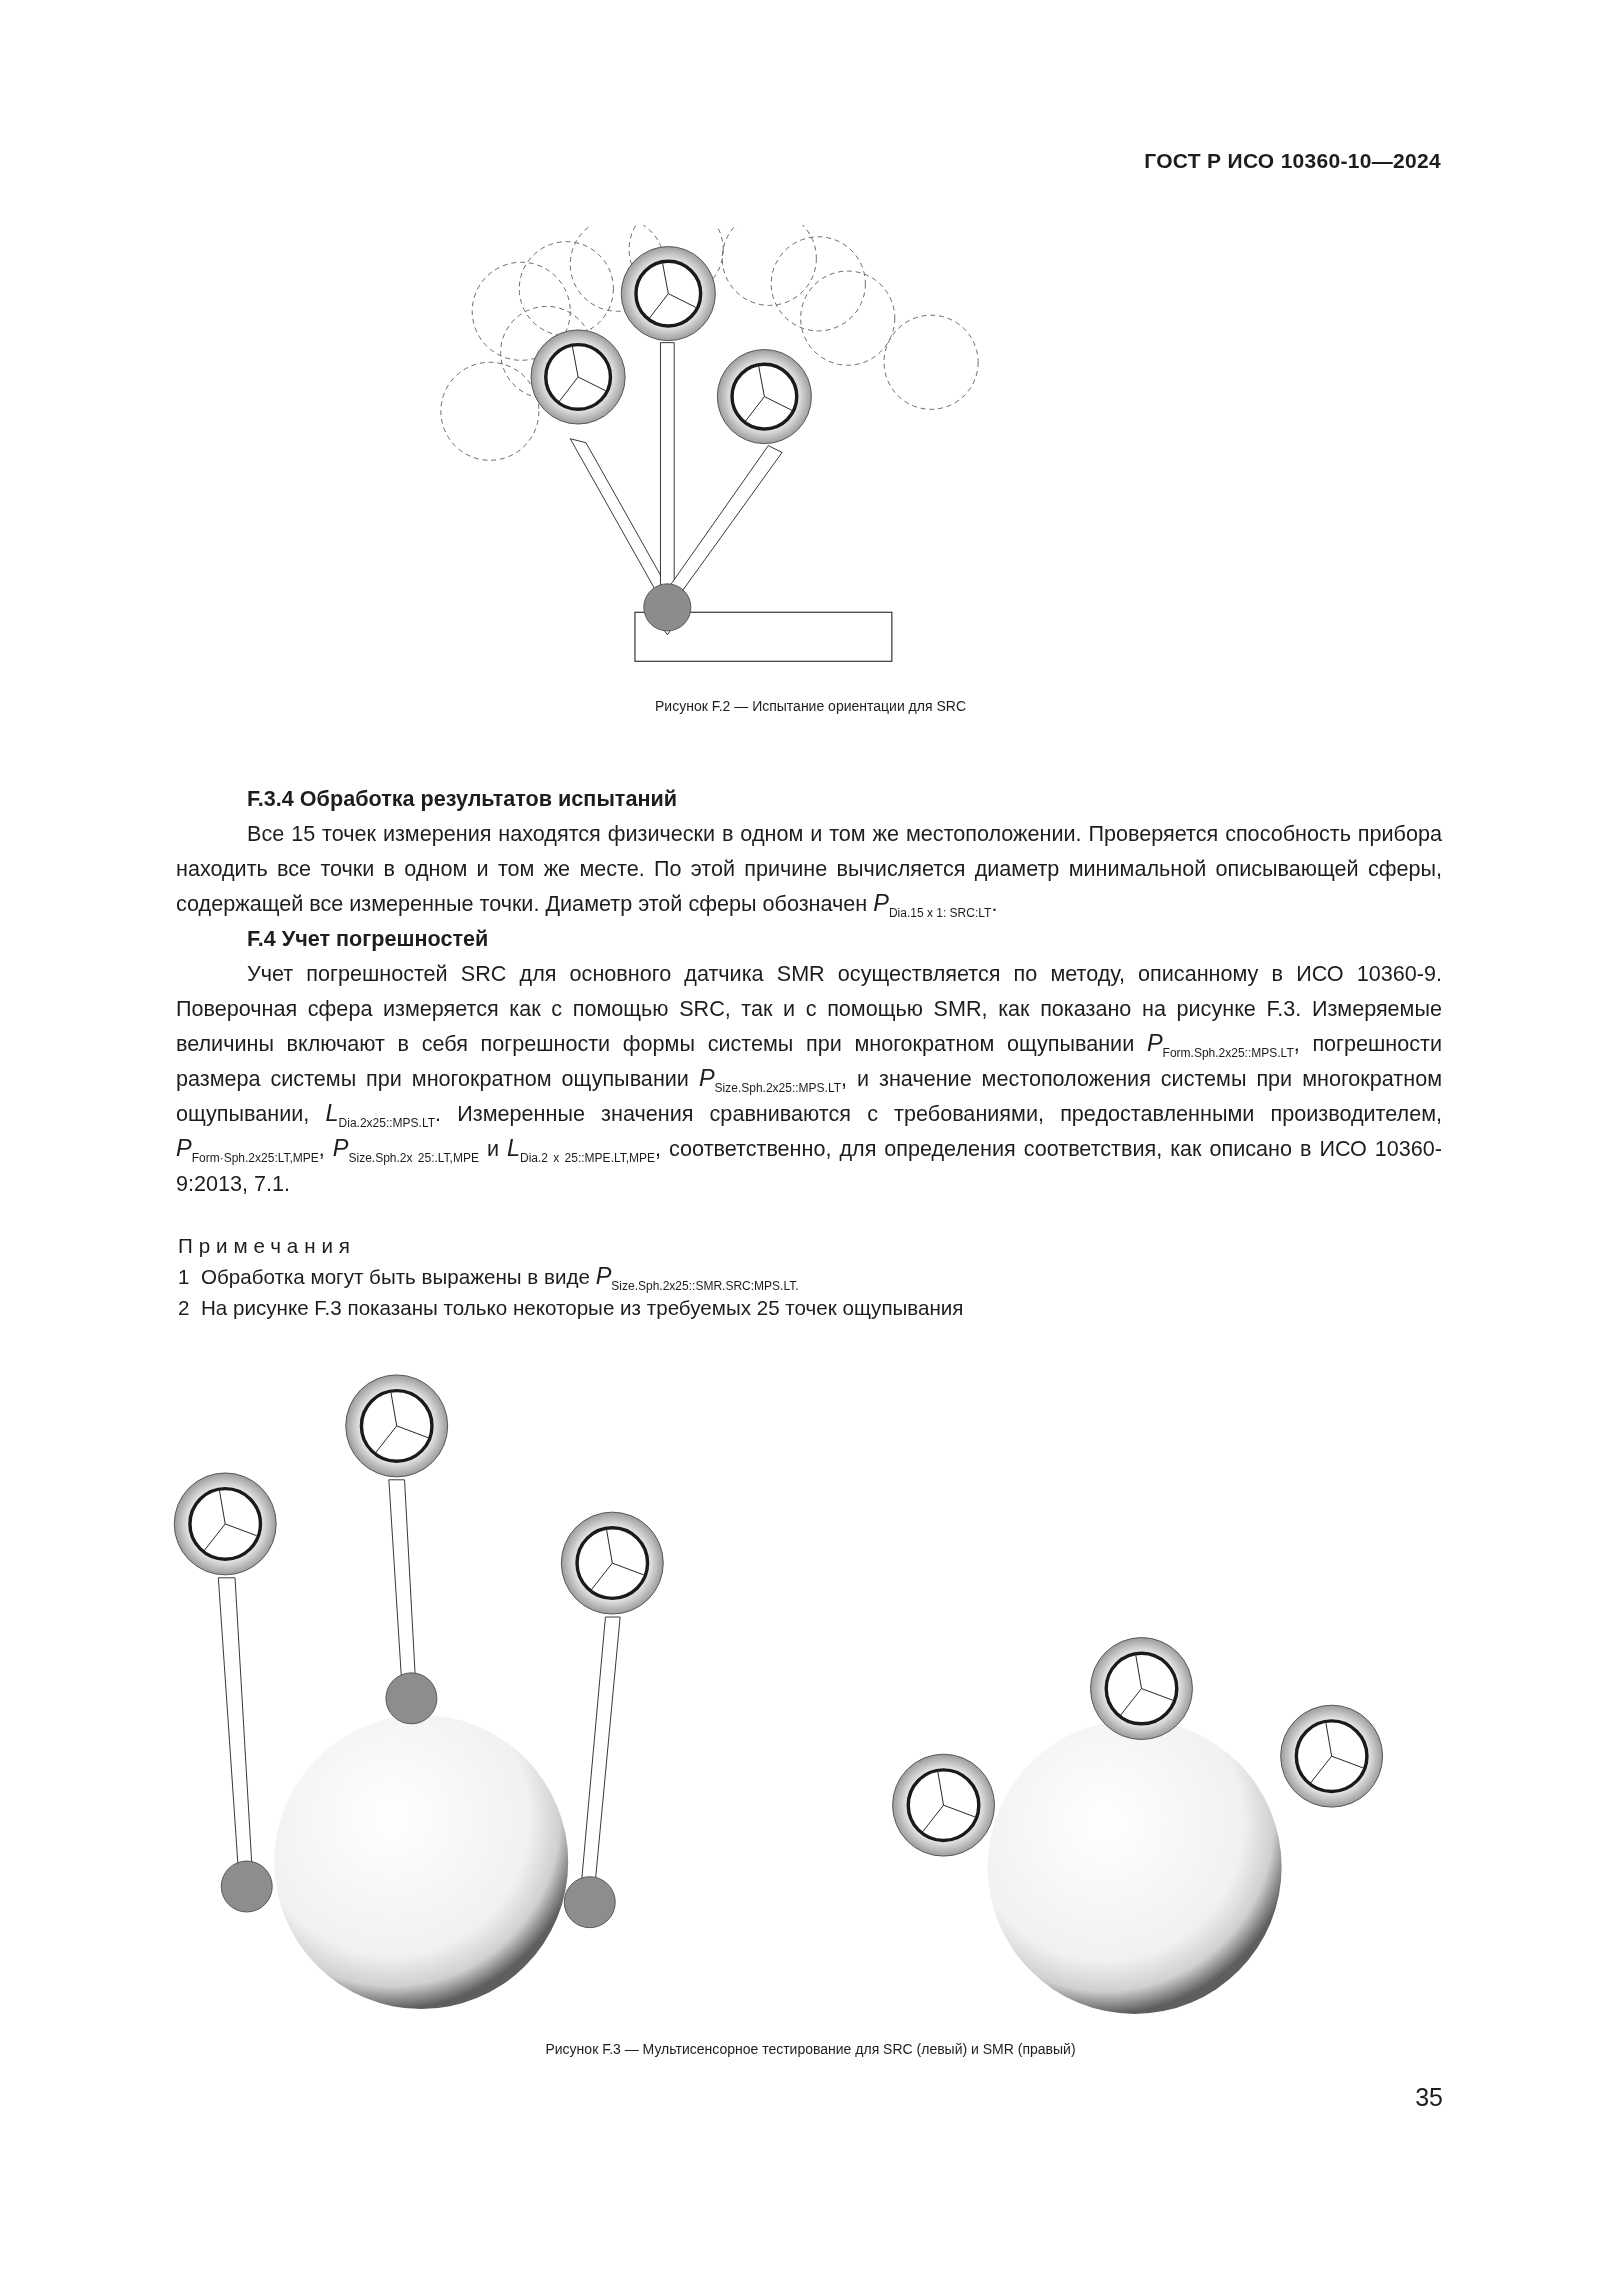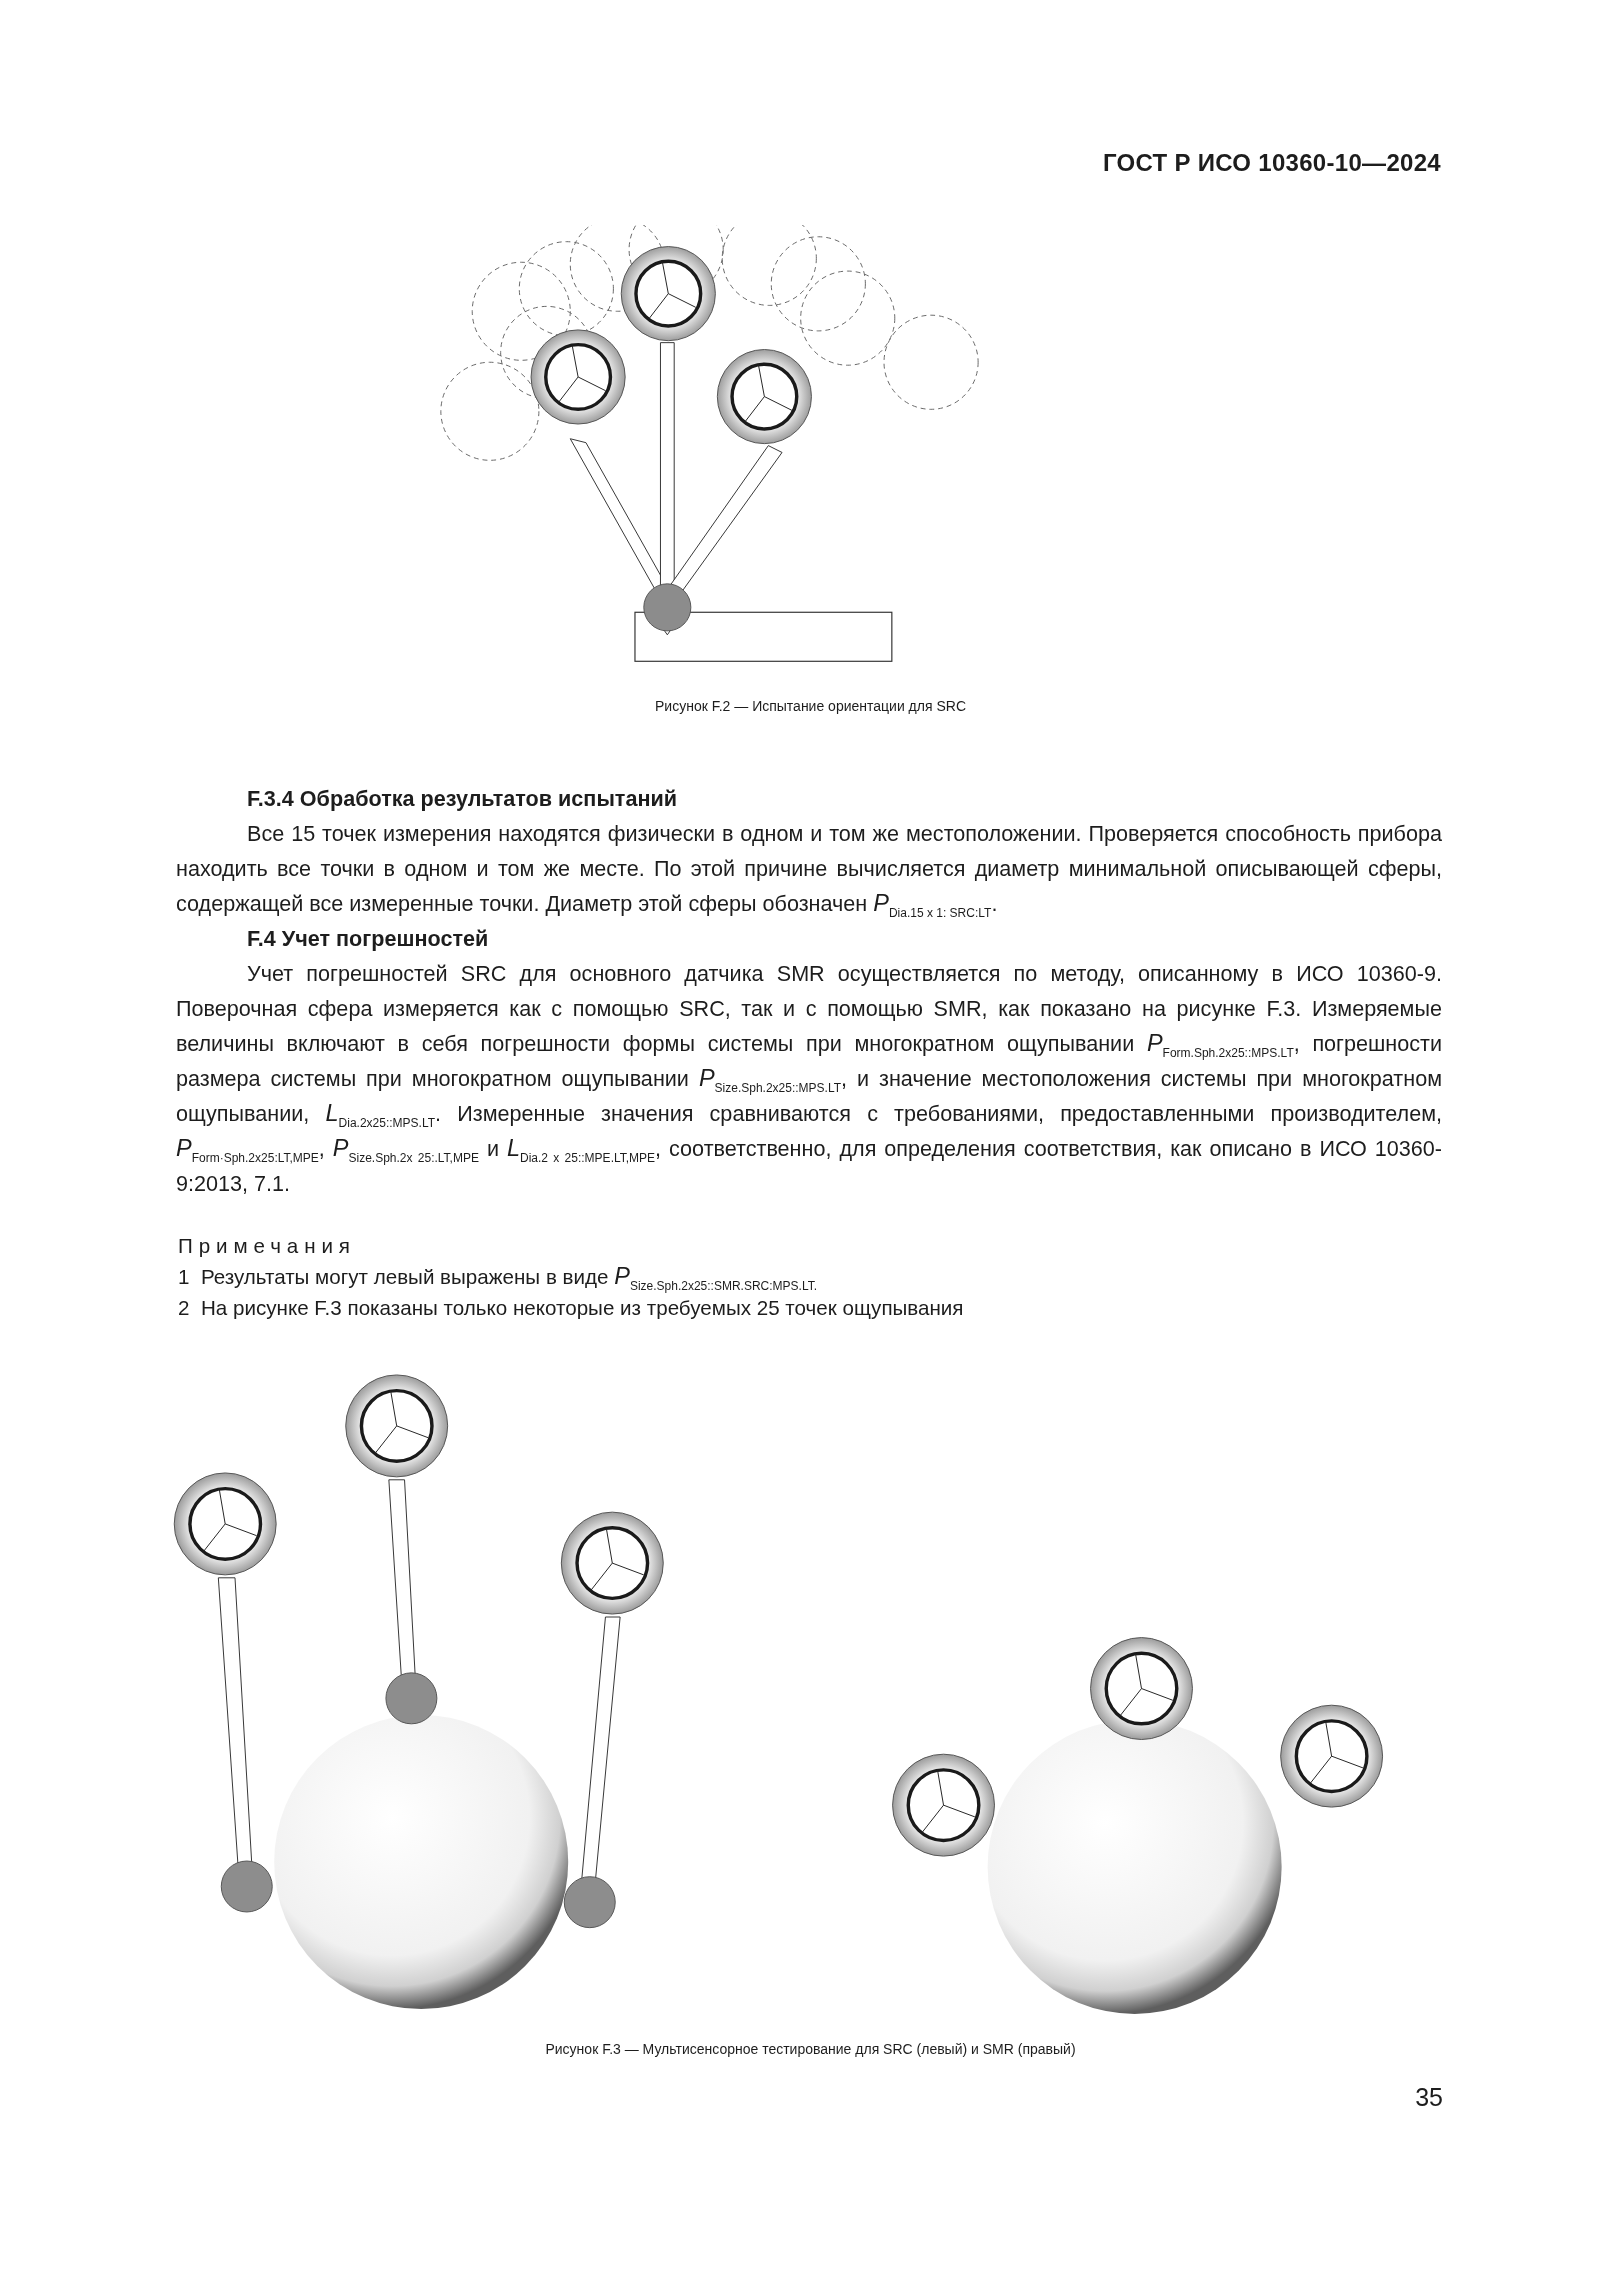--- a/index.html
+++ b/index.html
@@ -1,20 +1,20 @@
 <!DOCTYPE html>
 <html><head>
 <meta charset="utf-8">
 <style>
   html, body { margin:0; padding:0; background:#ffffff; }
   body { width:1621px; height:2293px; position:relative; overflow:hidden;
          font-family:"Liberation Sans", sans-serif; color:#1d1d1d; }
   .abs { position:absolute; }
   .doc-header { left:0; width:1441px; top:149px; text-align:right;
-                font-weight:bold; font-size:24px; letter-spacing:0.3px; }
+                font-weight:bold; font-size:21px; letter-spacing:0.3px; }
   .caption { left:0; width:1621px; text-align:center; font-size:14px; }
   .text-block { left:176px; width:1266px; font-size:21.6px; line-height:35px; }
   .para { text-align:justify; text-indent:71px; margin:0; }
   .h-line { padding-left:71px; font-weight:bold; }
   .sym { font-style:italic; font-size:23.5px; }
   sub { font-size:12px; vertical-align:-5.9px; line-height:0; font-style:normal; }
   .notes { left:178px; width:1264px; font-size:20.6px; line-height:31px; }
   .notes-title { letter-spacing:5.9px; }
   .page-num { left:1392px; width:51px; text-align:right; top:2083px; font-size:25px; }
   svg { position:absolute; }
@@ -88,21 +88,21 @@
 
 <div class="abs text-block" style="top:781px;">
   <div class="h-line">F.3.4  Обработка результатов испытаний</div>
   <p class="para"><span>Все 15 точек измерения находятся физически в одном и том же местоположении. Проверяется способность прибора находить все точки в одном и том же месте. По этой причине вычисляется диаметр минимальной описывающей сферы, содержащей все измеренные точки. Диаметр этой сферы обозначен </span><span class="sym"><span>P</span><sub>Dia.15 x 1: SRC:LT</sub></span><span>.</span></p>
   <div class="h-line">F.4  Учет погрешностей</div>
   <p class="para"><span>Учет погрешностей SRC для основного датчика SMR осуществляется по методу, описанному в ИСО 10360-9. Поверочная сфера измеряется как с помощью SRC, так и с помощью SMR, как показано на рисунке F.3. Измеряемые величины включают в себя погрешности формы системы при многократном ощупывании </span><span class="sym"><span>P</span><sub>Form.Sph.2x25::MPS.LT</sub></span><span>, погрешности размера системы при многократном ощупывании </span><span class="sym"><span>P</span><sub>Size.Sph.2x25::MPS.LT</sub></span><span>, и значение местоположения системы при многократном ощупывании, </span><span class="sym"><span>L</span><sub>Dia.2x25::MPS.LT</sub></span><span>. Измеренные значения сравниваются с требованиями, предоставленными производителем, </span><span class="sym"><span>P</span><sub>Form·Sph.2x25:LT,MPE</sub></span><span>, </span><span class="sym"><span>P</span><sub>Size.Sph.2x 25:.LT,MPE</sub></span><span> и </span><span class="sym"><span>L</span><sub>Dia.2  x 25::MPE.LT,MPE</sub></span><span>, соответственно, для определения соответствия, как описано в ИСО 10360-9:2013, 7.1.</span></p>
 </div>
 
 <div class="abs notes" style="top:1230px;">
   <div class="notes-title">Примечания</div>
-  <div><span>1</span>&nbsp; <span>Результаты могут левый выражены в виде </span><span class="sym"><span>P</span><sub>Size.Sph.2x25::SMR.SRC:MPS.LT.</sub></span></div>
+  <div><span>1</span>&nbsp; <span>Обработка могут быть выражены в виде </span><span class="sym"><span>P</span><sub>Size.Sph.2x25::SMR.SRC:MPS.LT.</sub></span></div>
   <div><span>2</span>&nbsp; <span>На рисунке F.3  показаны только некоторые из требуемых 25 точек ощупывания</span></div>
 </div>
 
 <svg style="left:137px; top:1367px;" width="1274" height="647" viewBox="0 0 1300 660">
   <defs>
     <radialGradient id="ring3" cx="50%" cy="50%" r="50%">
       <stop offset="62%" stop-color="#ffffff"></stop>
       <stop offset="74%" stop-color="#e0e0e0"></stop>
       <stop offset="100%" stop-color="#9c9c9c"></stop>
     </radialGradient>

